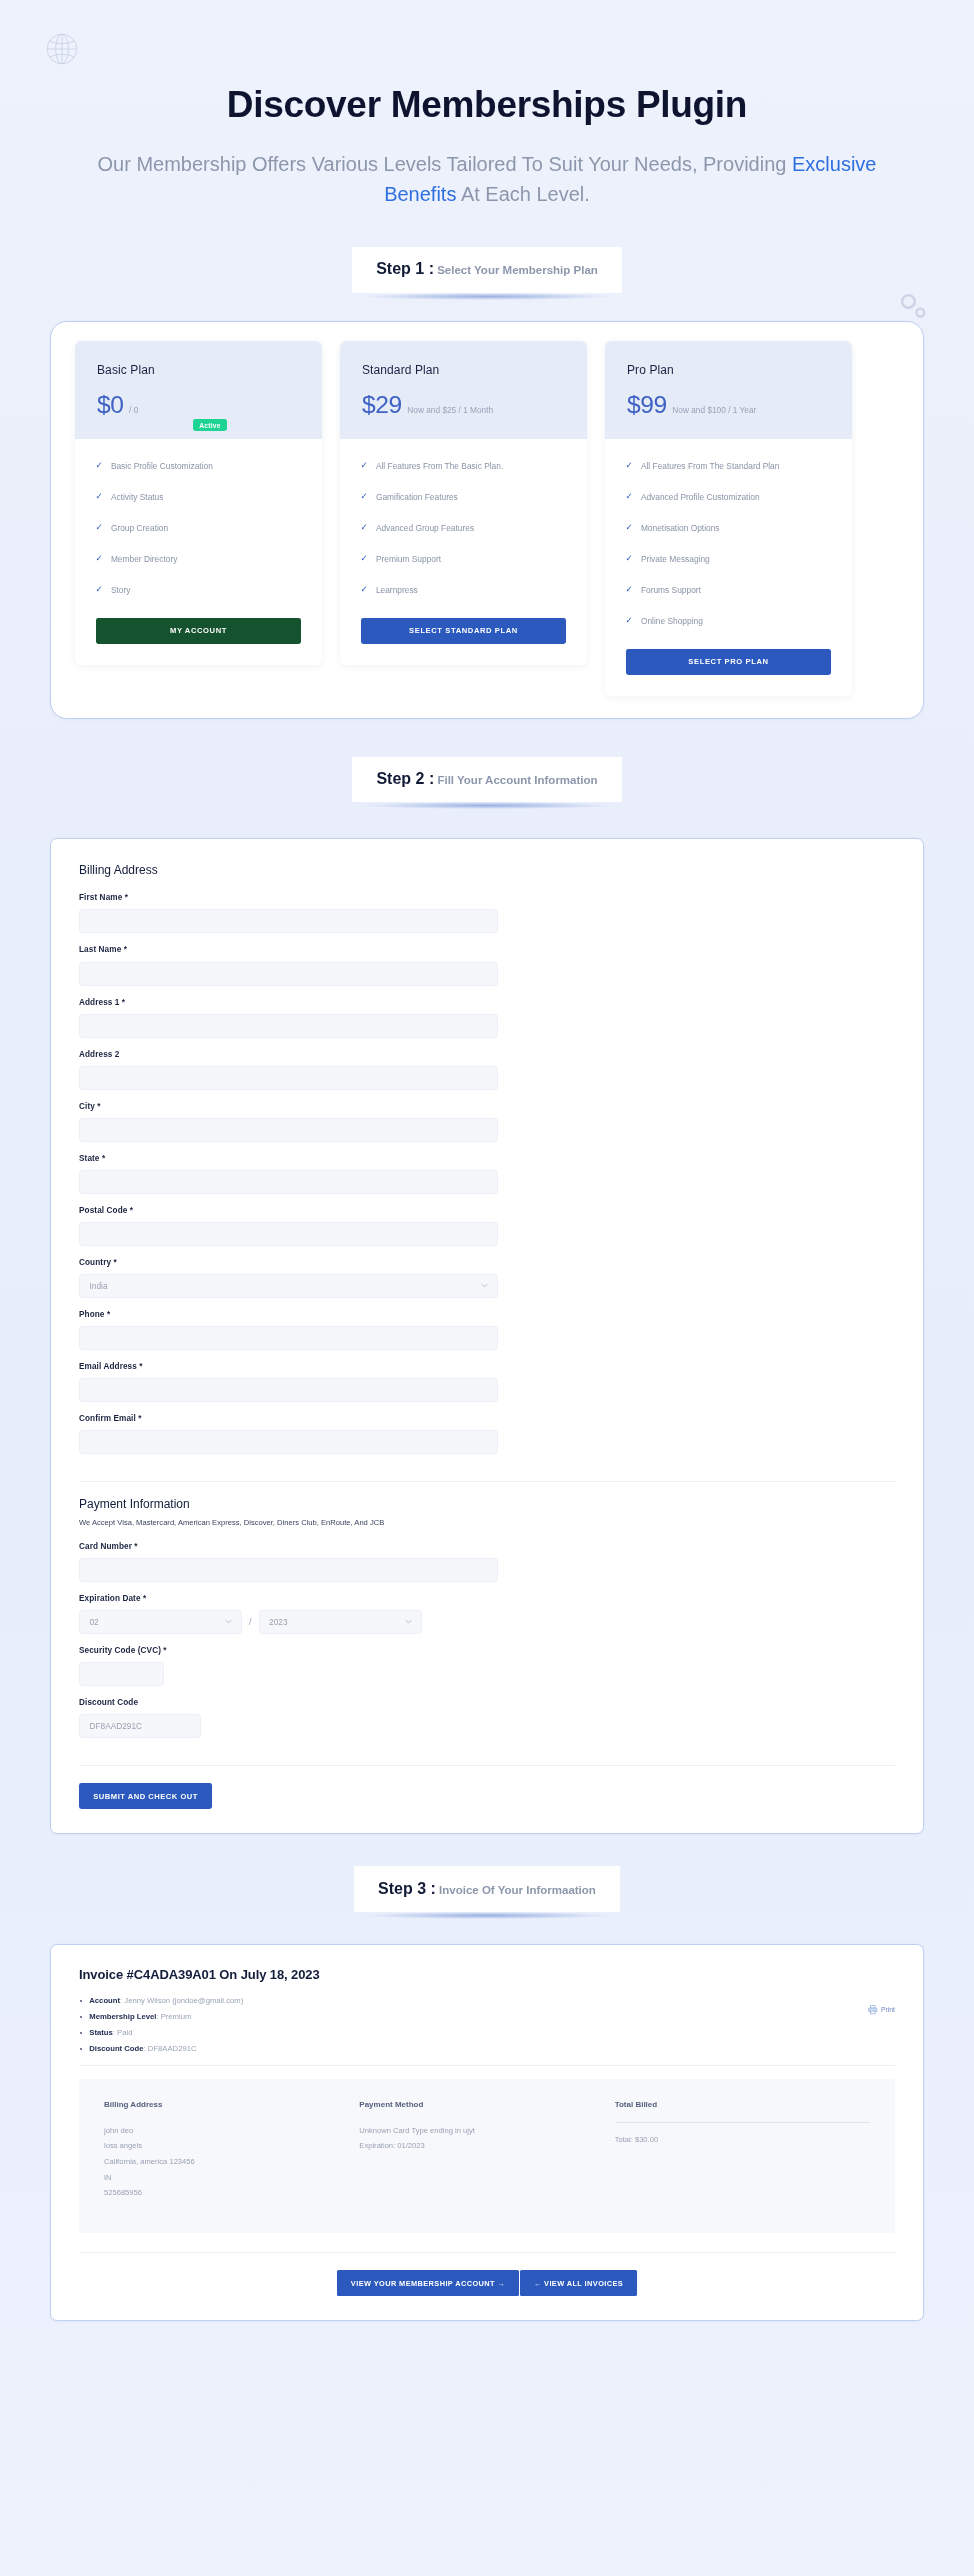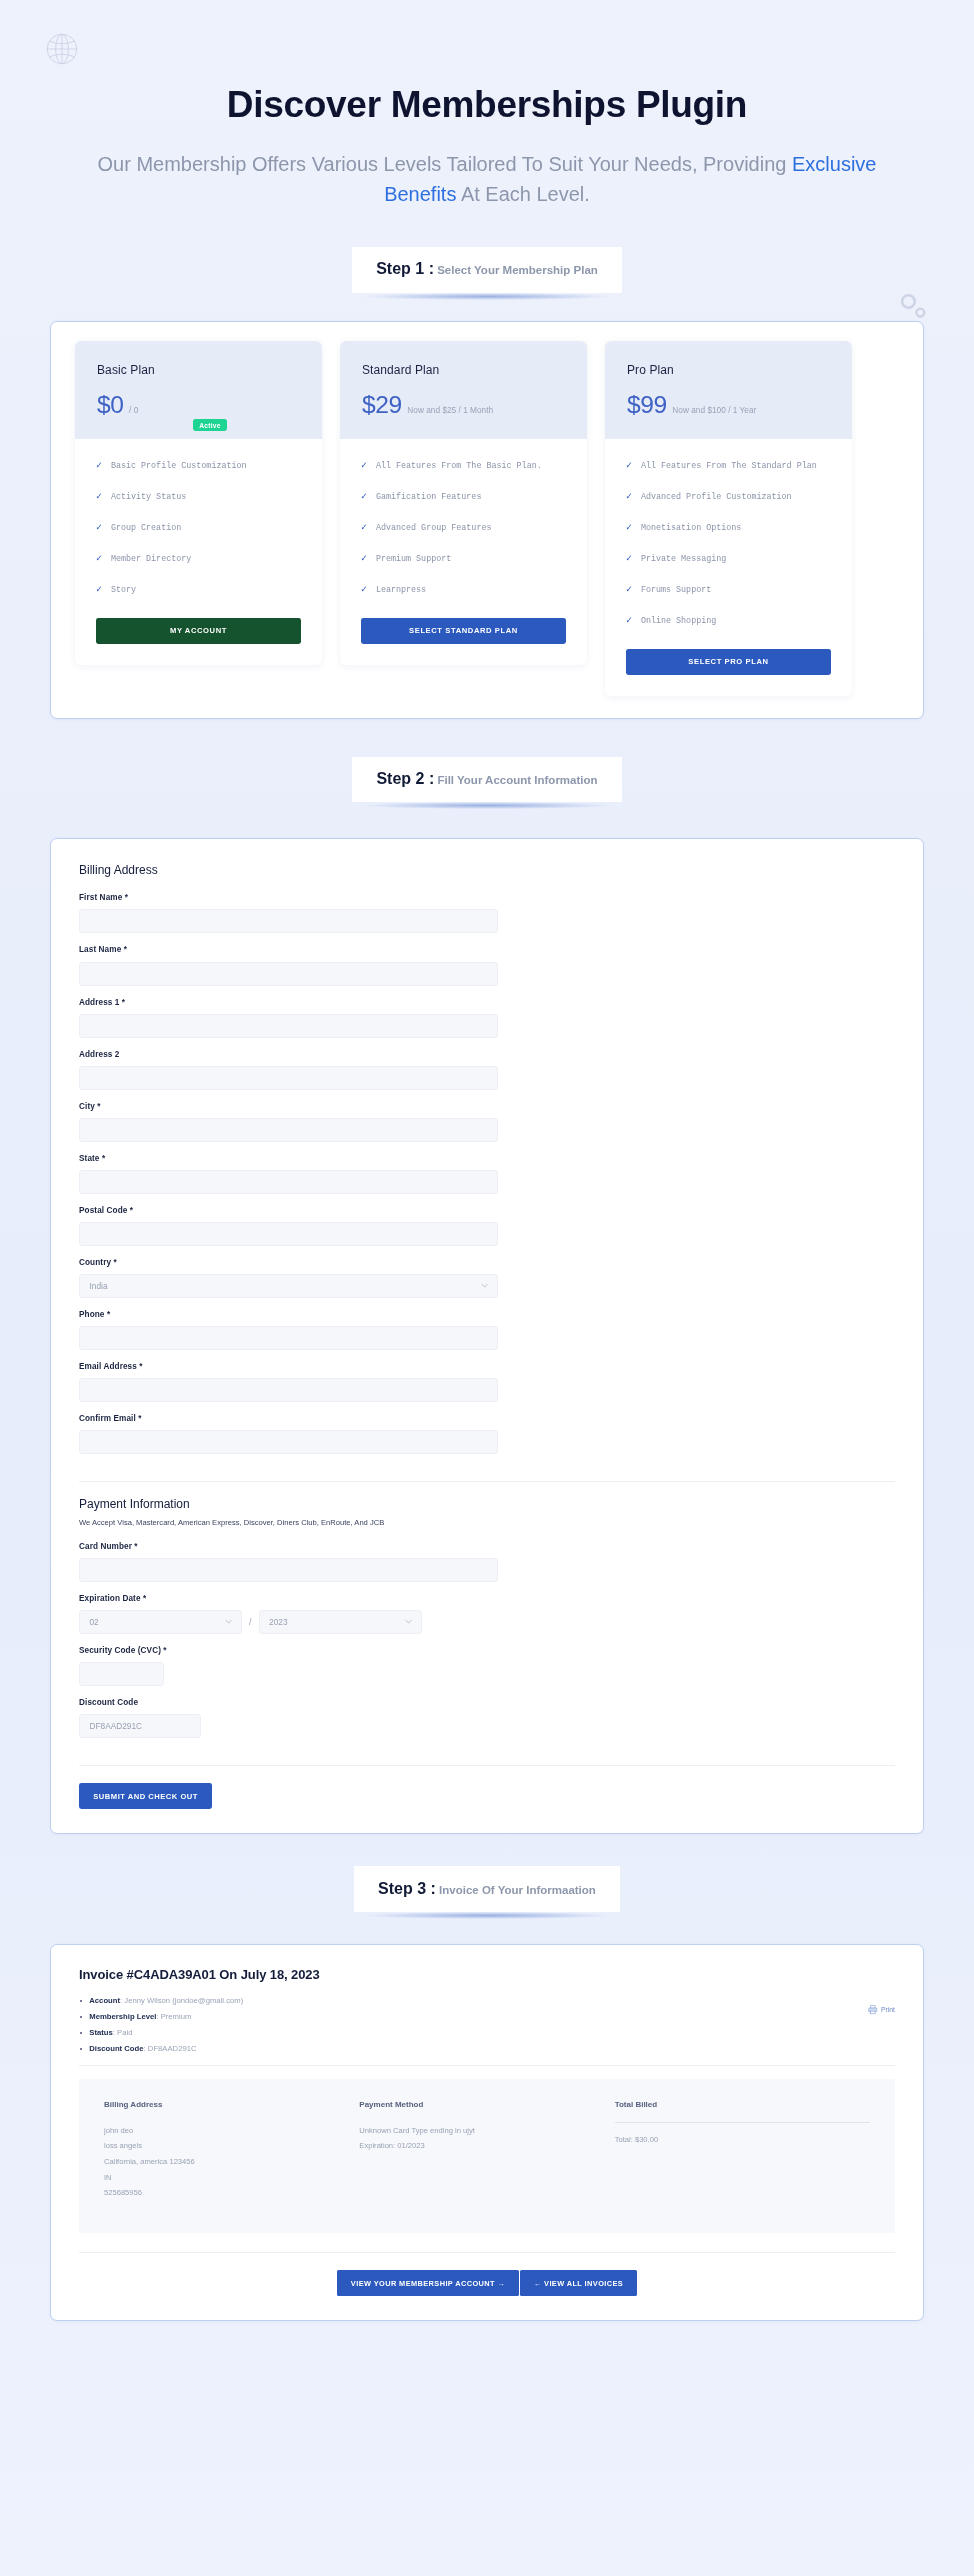--- a/index.html
+++ b/index.html
@@ -39,42 +39,42 @@
     background:radial-gradient(ellipse at center,rgba(42,90,190,.42) 0%,rgba(42,90,190,0) 72%);
   }
 
   
   .panel{
     background:#fff;border:0.8px solid #bdd0f2;border-radius:7.1px;
     box-shadow:0 0.8px 2.4px rgba(40,70,140,.05);
   }
 
   
-  .plans-panel{margin:28.5px 50px 0;padding:19px 24px 22px;}
+  .plans-panel{margin:28.5px 50px 0;padding:19px 24px 22px;border-radius:17px;}
   .plans-row{display:flex;gap:18px;align-items:flex-start;}
   .plan{
     background:#fff;border-radius:6.3px;box-shadow:0 1.6px 7.1px rgba(45,70,130,.07);
     width:247px;display:flex;flex-direction:column;position:relative;
   }
   .plan-head{
     background:#e5ebf7;border-radius:6.3px 6.3px 0 0;padding:22px 22px 20.6px;
   }
   .plan-name{font-size:12px;color:#1b2343;font-weight:400;letter-spacing:0.1px;}
   .plan-price-row{margin-top:13.5px;display:flex;align-items:baseline;gap:5.5px;}
   .plan-price{font-size:24.6px;color:#3f62c4;font-weight:400;letter-spacing:-0.4px;}
   .plan-period{font-size:8.3px;color:#9aa3b8;}
   .badge-active{
     position:absolute;left:118px;top:78px;background:#1ed492;color:#fff;
     font-size:6.7px;font-weight:700;padding:2.4px 6.3px;border-radius:2.4px;letter-spacing:0.2px;
   }
   .plan-body{padding:20.6px 20.6px 0;flex:1;}
   .feat{display:flex;gap:8px;align-items:flex-start;margin-bottom:18px;}
   .feat:last-child{margin-bottom:0;}
   .feat .tick{color:#2f59c0;font-size:8.7px;line-height:1.35;flex:0 0 auto;}
-  .feat .ftxt{font-size:8.4px;line-height:1.55;color:#8a93a8;font-family:Liberation Mono, monospace;}
+  .feat .ftxt{font-size:8.4px;line-height:1.55;color:#8a93a8;}
   .plan-foot{padding:20.6px 20.6px 20.6px;}
   .btn{
     display:block;width:100%;text-align:center;border:none;border-radius:2.4px;
     color:#fff;font-size:7.6px;font-weight:700;letter-spacing:0.6px;
     padding:8.7px 4.8px;cursor:pointer;font-family:"Liberation Sans",sans-serif;
   }
   .btn-muted{background:#14532d;}
   .btn-primary{background:#2b59bd;}
 
   

